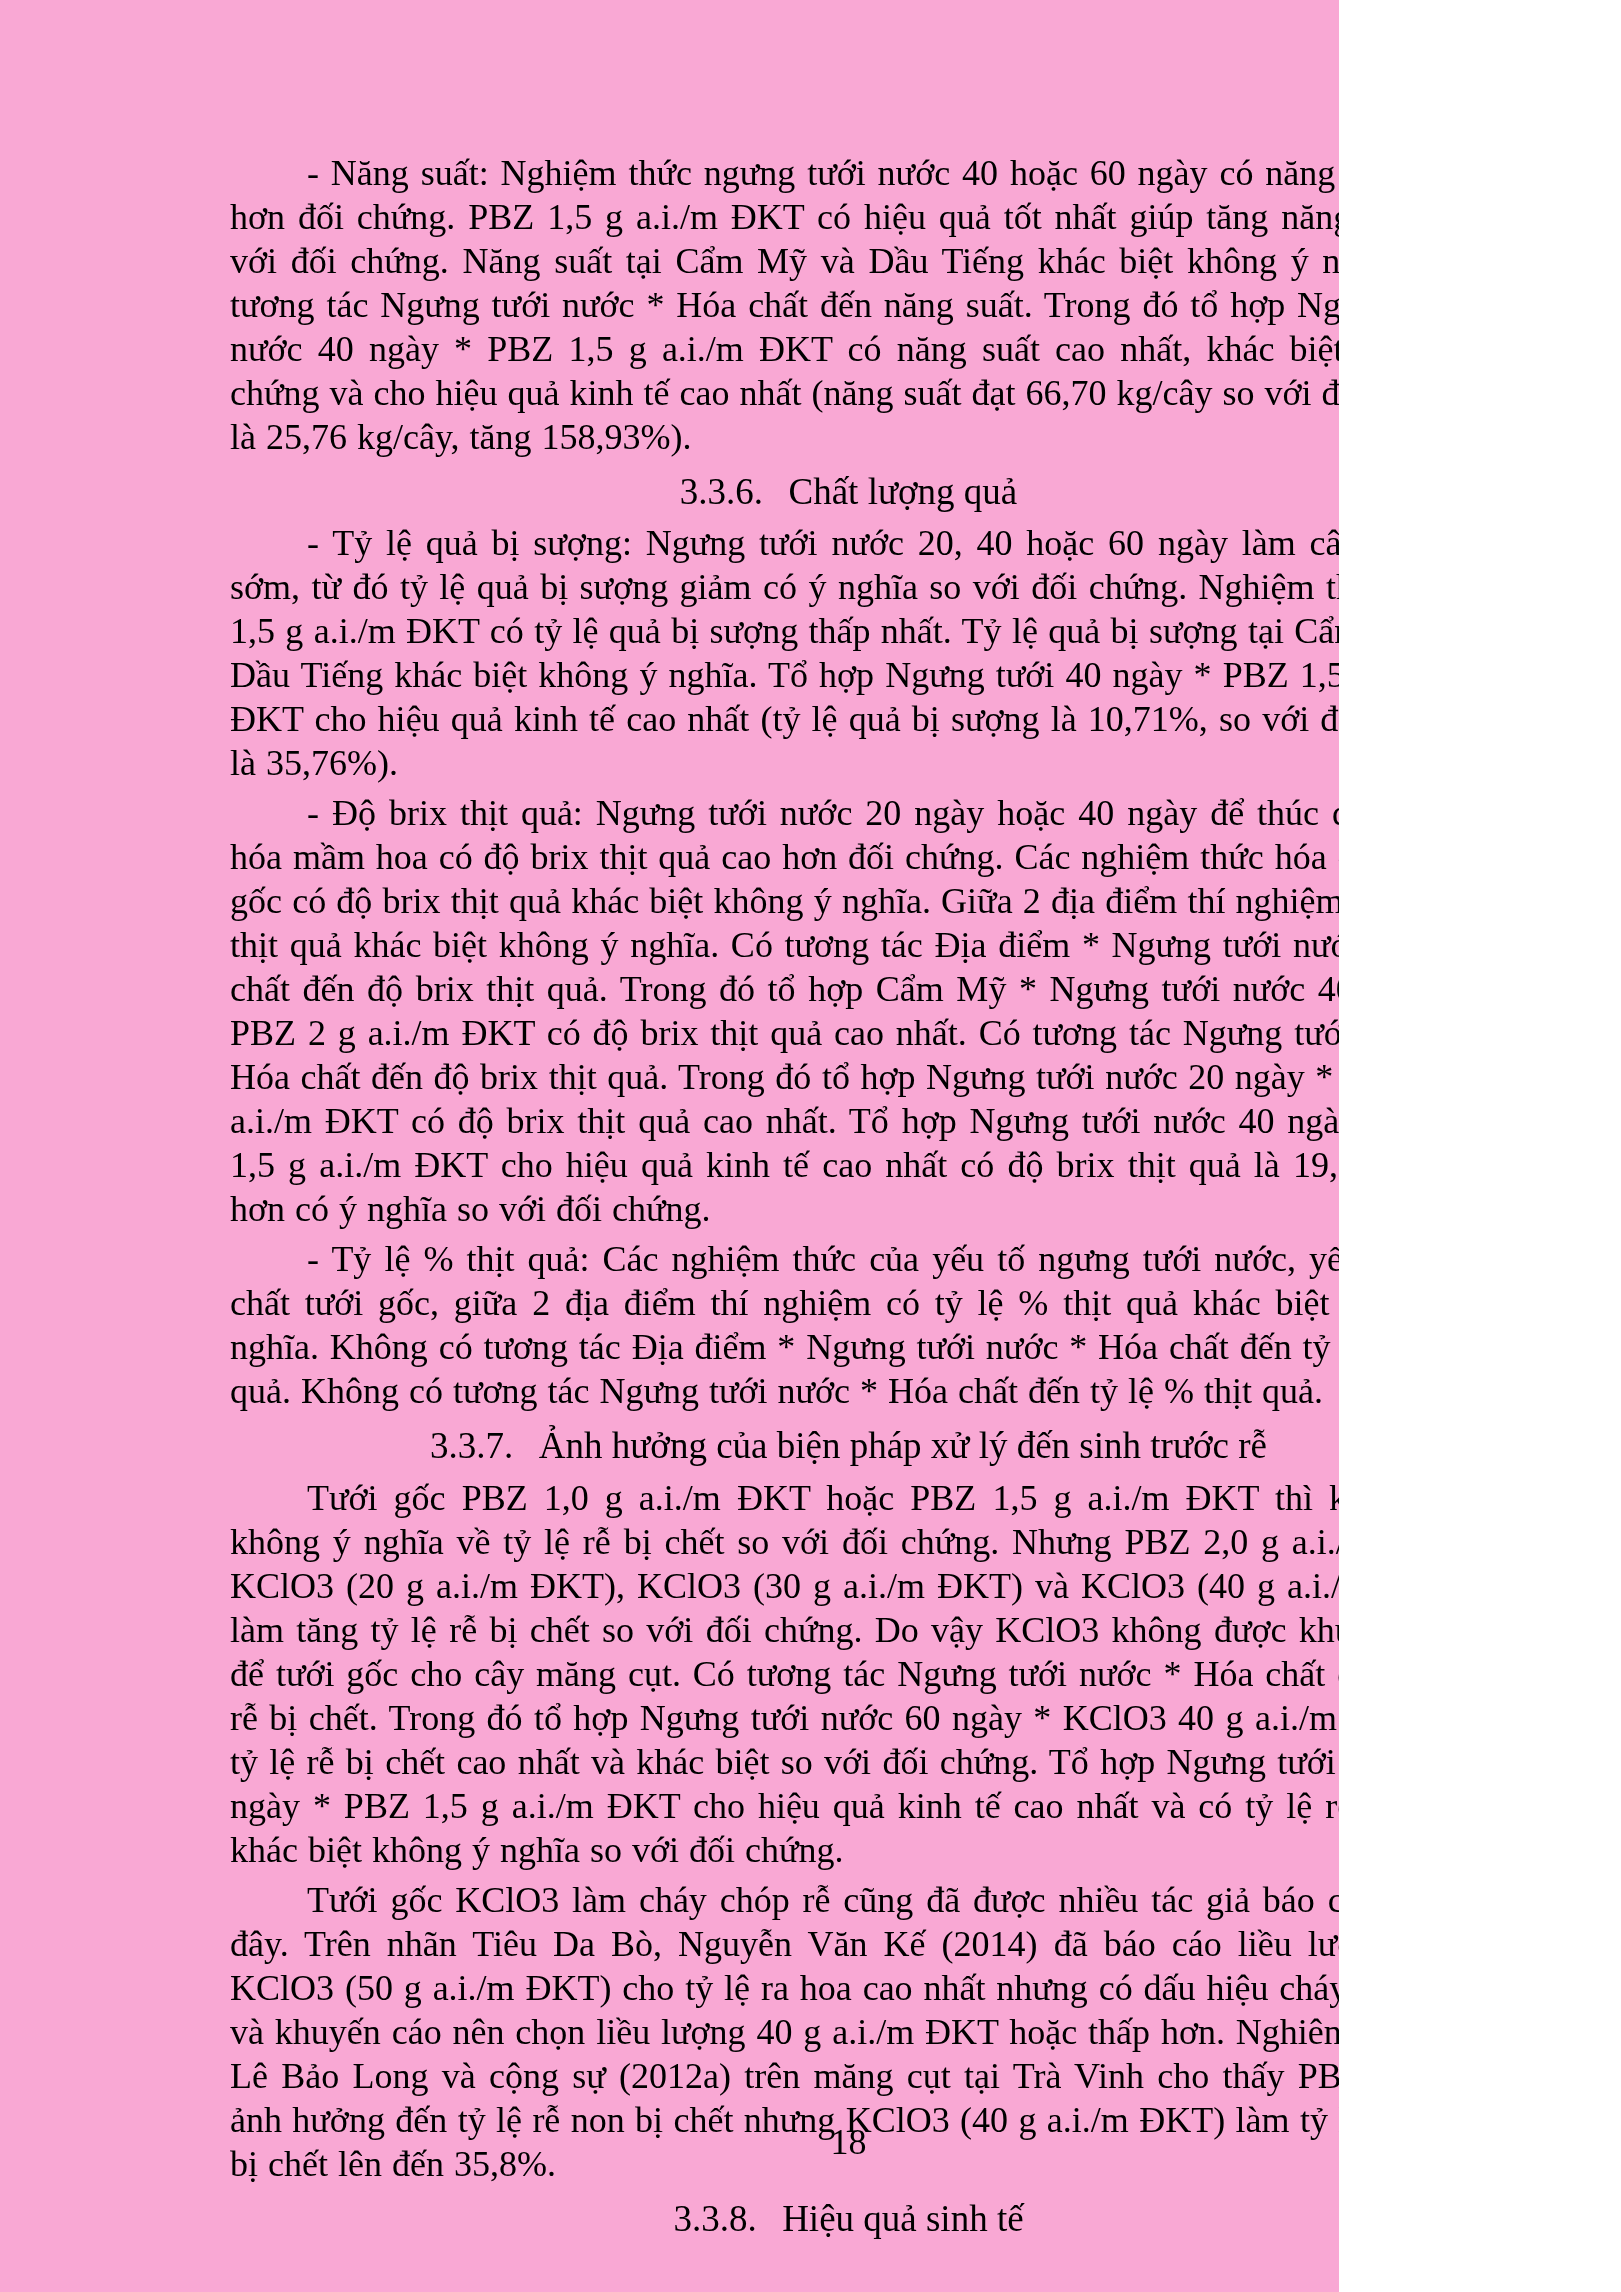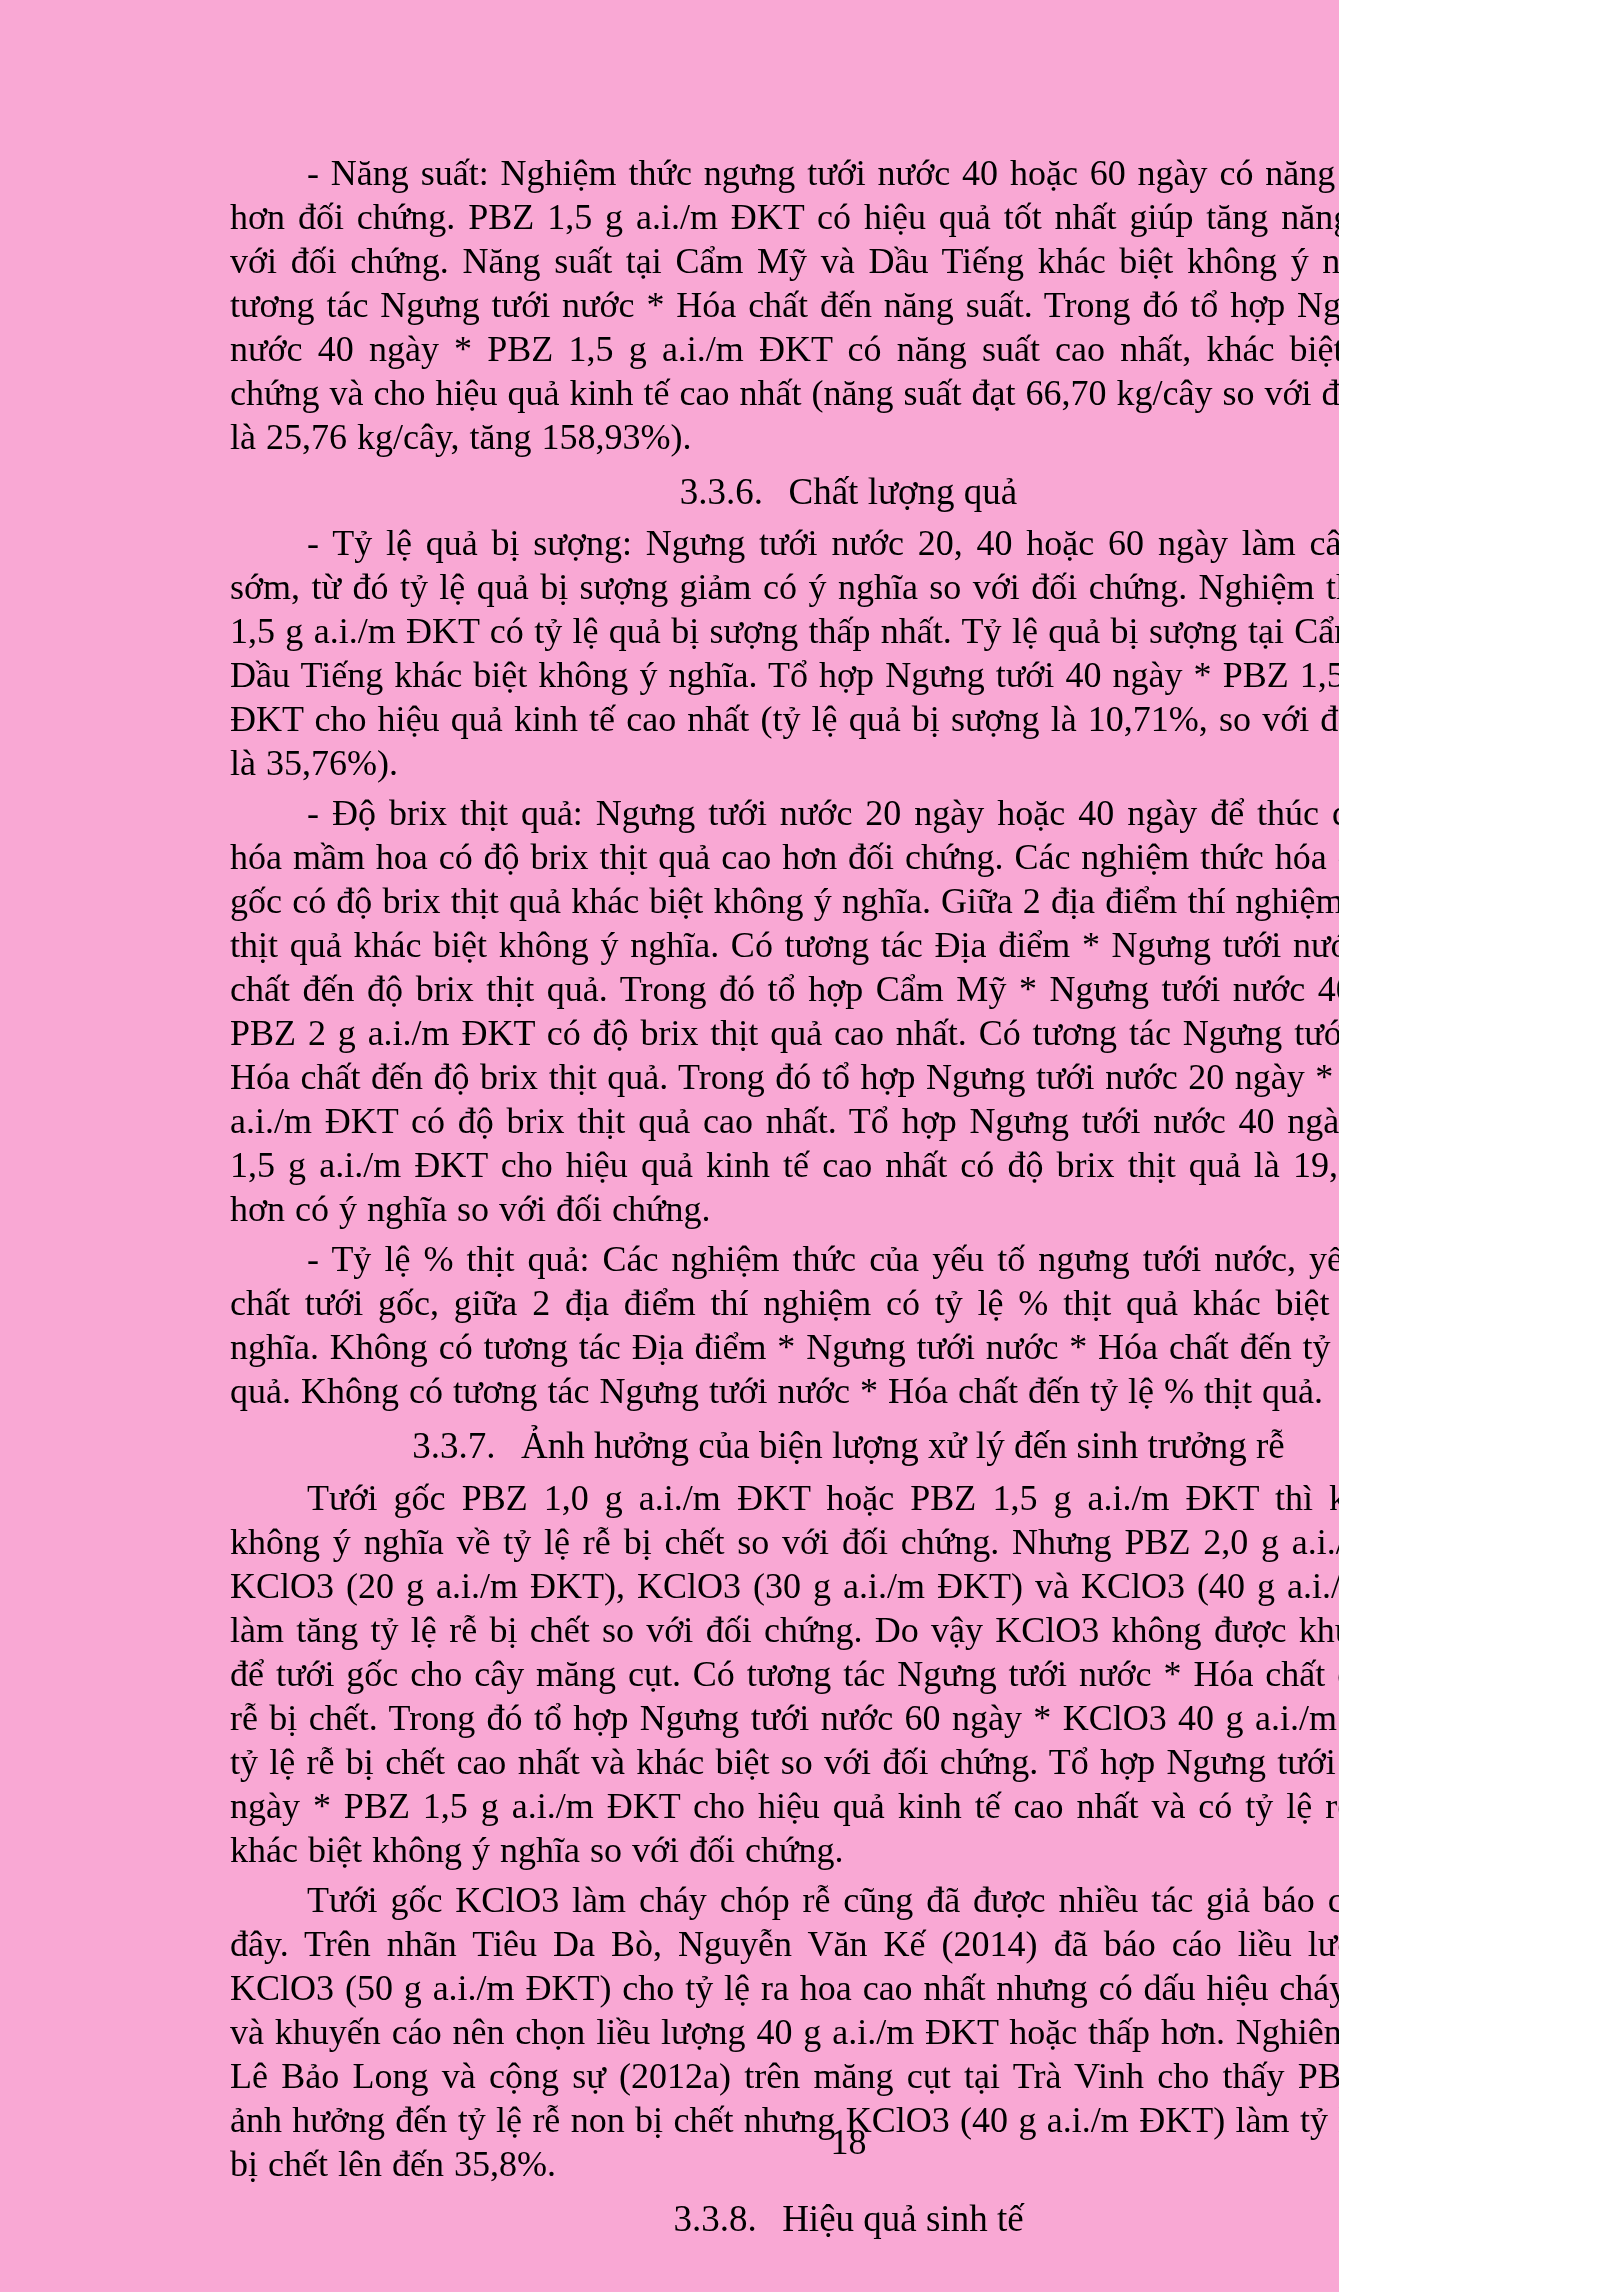--- a/index.html
+++ b/index.html
@@ -63,21 +63,21 @@
       <span class="sec-num">3.3.6.</span><span class="sec-title">Chất lượng quả</span>
     </h3>
 
     <p class="para">- Tỷ lệ quả bị sượng: Ngưng tưới nước 20, 40 hoặc 60 ngày làm cây ra hoa sớm, từ đó tỷ lệ quả bị sượng giảm có ý nghĩa so với đối chứng. Nghiệm thức PBZ 1,5 g a.i./m ĐKT có tỷ lệ quả bị sượng thấp nhất. Tỷ lệ quả bị sượng tại Cẩm Mỹ và Dầu Tiếng khác biệt không ý nghĩa. Tổ hợp Ngưng tưới 40 ngày * PBZ 1,5 g a.i./m ĐKT cho hiệu quả kinh tế cao nhất (tỷ lệ quả bị sượng là 10,71%, so với đối chứng là 35,76%).</p>
 
     <p class="para">- Độ brix thịt quả: Ngưng tưới nước 20 ngày hoặc 40 ngày để thúc đẩy phân hóa mầm hoa có độ brix thịt quả cao hơn đối chứng. Các nghiệm thức hóa chất tưới gốc có độ brix thịt quả khác biệt không ý nghĩa. Giữa 2 địa điểm thí nghiệm, độ brix thịt quả khác biệt không ý nghĩa. Có tương tác Địa điểm * Ngưng tưới nước * Hóa chất đến độ brix thịt quả. Trong đó tổ hợp Cẩm Mỹ * Ngưng tưới nước 40 ngày * PBZ 2 g a.i./m ĐKT có độ brix thịt quả cao nhất. Có tương tác Ngưng tưới nước * Hóa chất đến độ brix thịt quả. Trong đó tổ hợp Ngưng tưới nước 20 ngày * PBZ 2 g a.i./m ĐKT có độ brix thịt quả cao nhất. Tổ hợp Ngưng tưới nước 40 ngày * PBZ 1,5 g a.i./m ĐKT cho hiệu quả kinh tế cao nhất có độ brix thịt quả là 19,22% cao hơn có ý nghĩa so với đối chứng.</p>
 
     <p class="para">- Tỷ lệ % thịt quả: Các nghiệm thức của yếu tố ngưng tưới nước, yếu tố hóa chất tưới gốc, giữa 2 địa điểm thí nghiệm có tỷ lệ % thịt quả khác biệt không ý nghĩa. Không có tương tác Địa điểm * Ngưng tưới nước * Hóa chất đến tỷ lệ % thịt quả. Không có tương tác Ngưng tưới nước * Hóa chất đến tỷ lệ % thịt quả.</p>
 
     <h3 class="heading">
-      <span class="sec-num">3.3.7.</span><span class="sec-title">Ảnh hưởng của biện lượng xử lý đến sinh trưởng rễ</span>
+      <span class="sec-num">3.3.7.</span><span class="sec-title">Ảnh hưởng của biện pháp xử lý đến sinh trước rễ</span>
     </h3>
 
     <p class="para">Tưới gốc PBZ 1,0 g a.i./m ĐKT hoặc PBZ 1,5 g a.i./m ĐKT thì khác biệt không ý nghĩa về tỷ lệ rễ bị chết so với đối chứng. Nhưng PBZ 2,0 g a.i./m ĐKT, KClO3 (20 g a.i./m ĐKT), KClO3 (30 g a.i./m ĐKT) và KClO3 (40 g a.i./m ĐKT) làm tăng tỷ lệ rễ bị chết so với đối chứng. Do vậy KClO3 không được khuyến cáo để tưới gốc cho cây măng cụt. Có tương tác Ngưng tưới nước * Hóa chất đến tỷ lệ rễ bị chết. Trong đó tổ hợp Ngưng tưới nước 60 ngày * KClO3 40 g a.i./m ĐKT có tỷ lệ rễ bị chết cao nhất và khác biệt so với đối chứng. Tổ hợp Ngưng tưới nước 40 ngày * PBZ 1,5 g a.i./m ĐKT cho hiệu quả kinh tế cao nhất và có tỷ lệ rễ bị chết khác biệt không ý nghĩa so với đối chứng.</p>
 
     <p class="para">Tưới gốc KClO3 làm cháy chóp rễ cũng đã được nhiều tác giả báo cáo trước đây. Trên nhãn Tiêu Da Bò, Nguyễn Văn Kế (2014) đã báo cáo liều lượng tưới KClO3 (50 g a.i./m ĐKT) cho tỷ lệ ra hoa cao nhất nhưng có dấu hiệu cháy chóp rễ và khuyến cáo nên chọn liều lượng 40 g a.i./m ĐKT hoặc thấp hơn. Nghiên cứu của Lê Bảo Long và cộng sự (2012a) trên măng cụt tại Trà Vinh cho thấy PBZ không ảnh hưởng đến tỷ lệ rễ non bị chết nhưng KClO3 (40 g a.i./m ĐKT) làm tỷ lệ rễ non bị chết lên đến 35,8%.</p>
 
     <h3 class="heading">
       <span class="sec-num">3.3.8.</span><span class="sec-title">Hiệu quả sinh tế</span>
     </h3>
 

